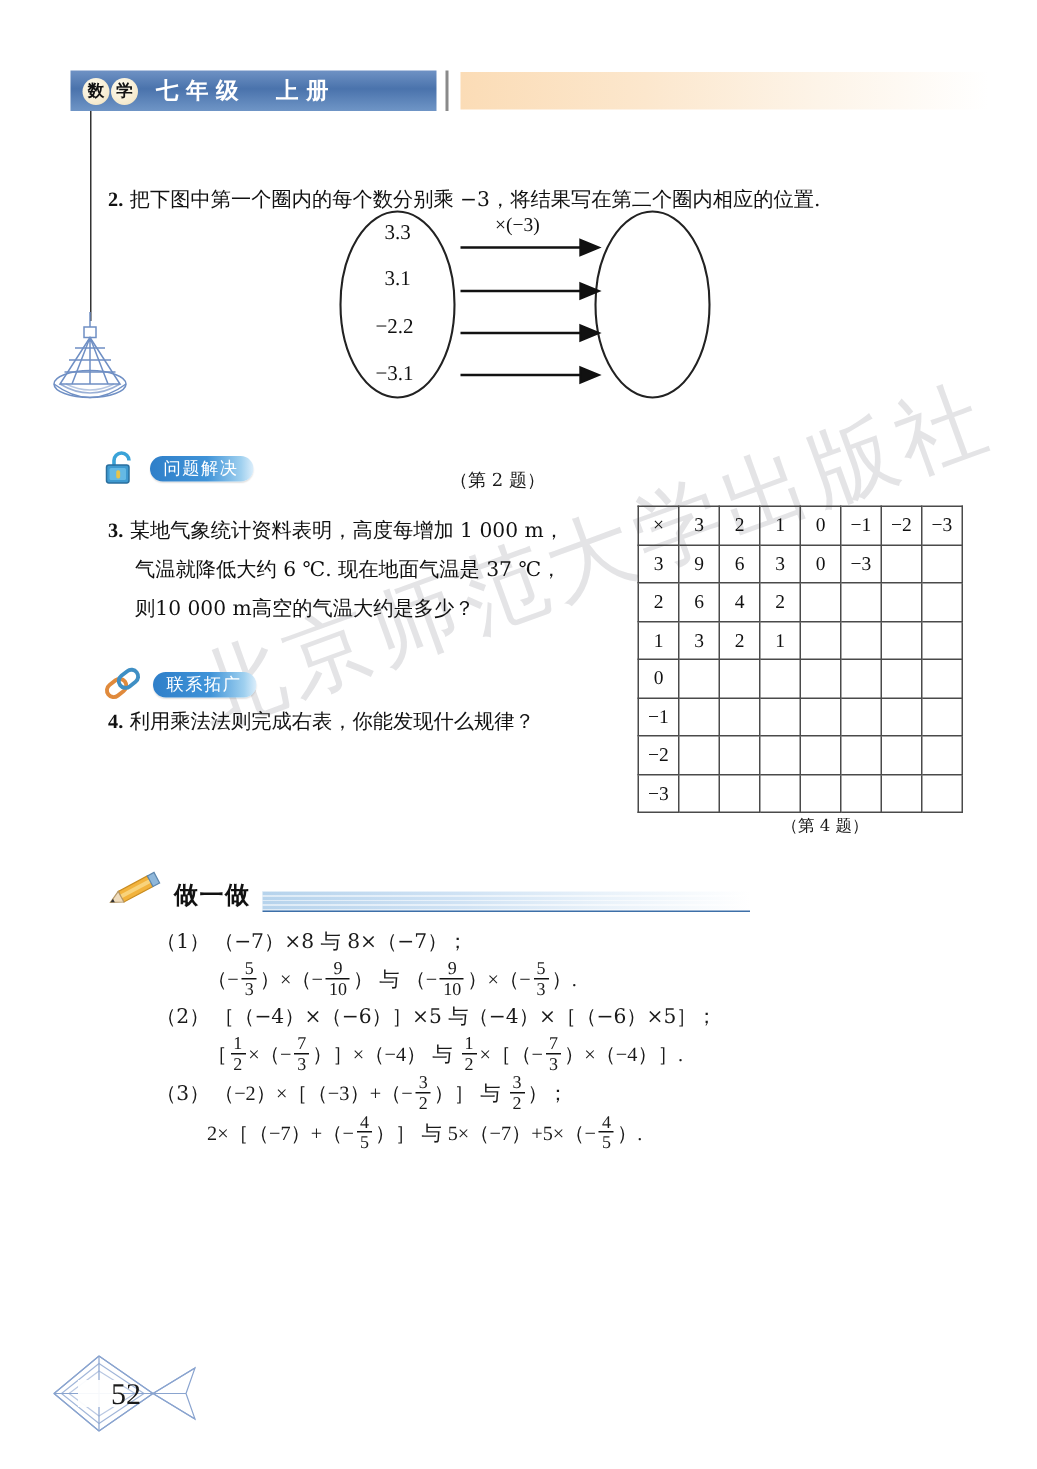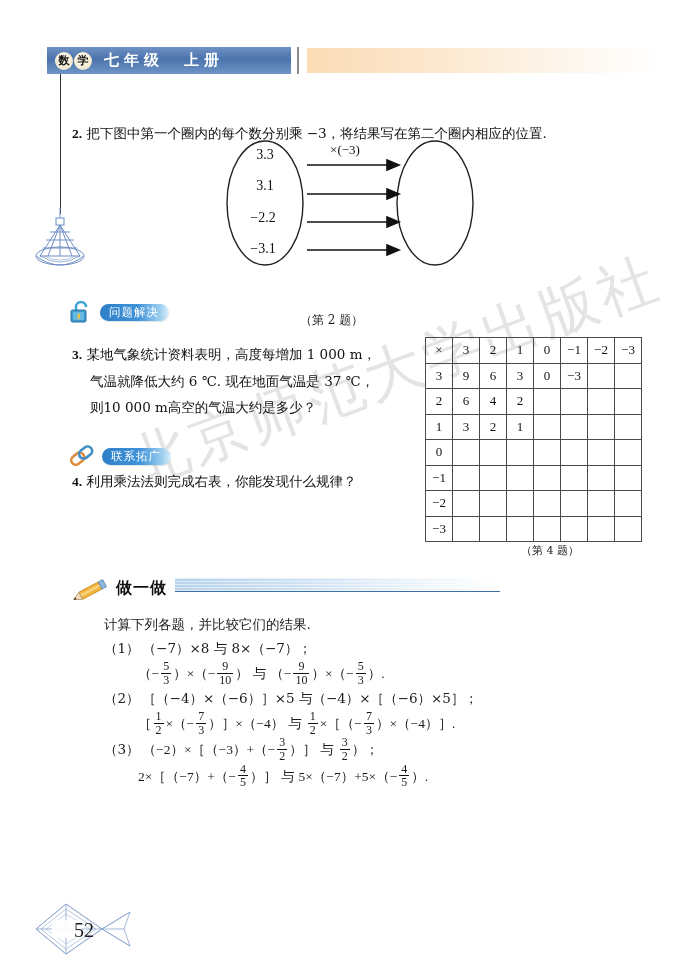--- a/index.html
+++ b/index.html
@@ -159,21 +159,21 @@
   }
 
   
   #doit-row {
     position: absolute;
     left: 70px;
     top: 578px;
     width: 430px;
     height: 30px;
     display: flex;
-    align-items: flex-start;
+    align-items: flex-end;
     z-index: 6;
   }
   #doit-label {
     font-size: 16px;
     font-weight: bold;
     color: #111;
     font-family: "DejaVu Serif", serif;
     margin-left: 6px;
     letter-spacing: 1px;
   }
@@ -455,21 +455,20 @@
       <polygon points="4.6,11.7 2,13 4.6,14.3" fill="#333"></polygon>
       <rect x="32" y="9" width="5" height="8" fill="#8fb7da" stroke="#5c86ad" stroke-width="0.8"></rect>
     </g>
   </svg>
   <span id="doit-label">做一做</span>
   <span id="doit-bar"></span>
 </div>
 
 <div id="exercises">
 
-  <div class="ex-intro cn">计算下列各题，并比较它们的结果.</div>
 
   <div class="ex-line">
     <span class="ex-label cn">（1）</span>
     <span class="cn">（−7）×8 与 8×（−7）；</span>
   </div>
 
   <div class="ex-line indent">
     <span>（−</span>
     <span class="frac">
       <span class="num">5</span>

